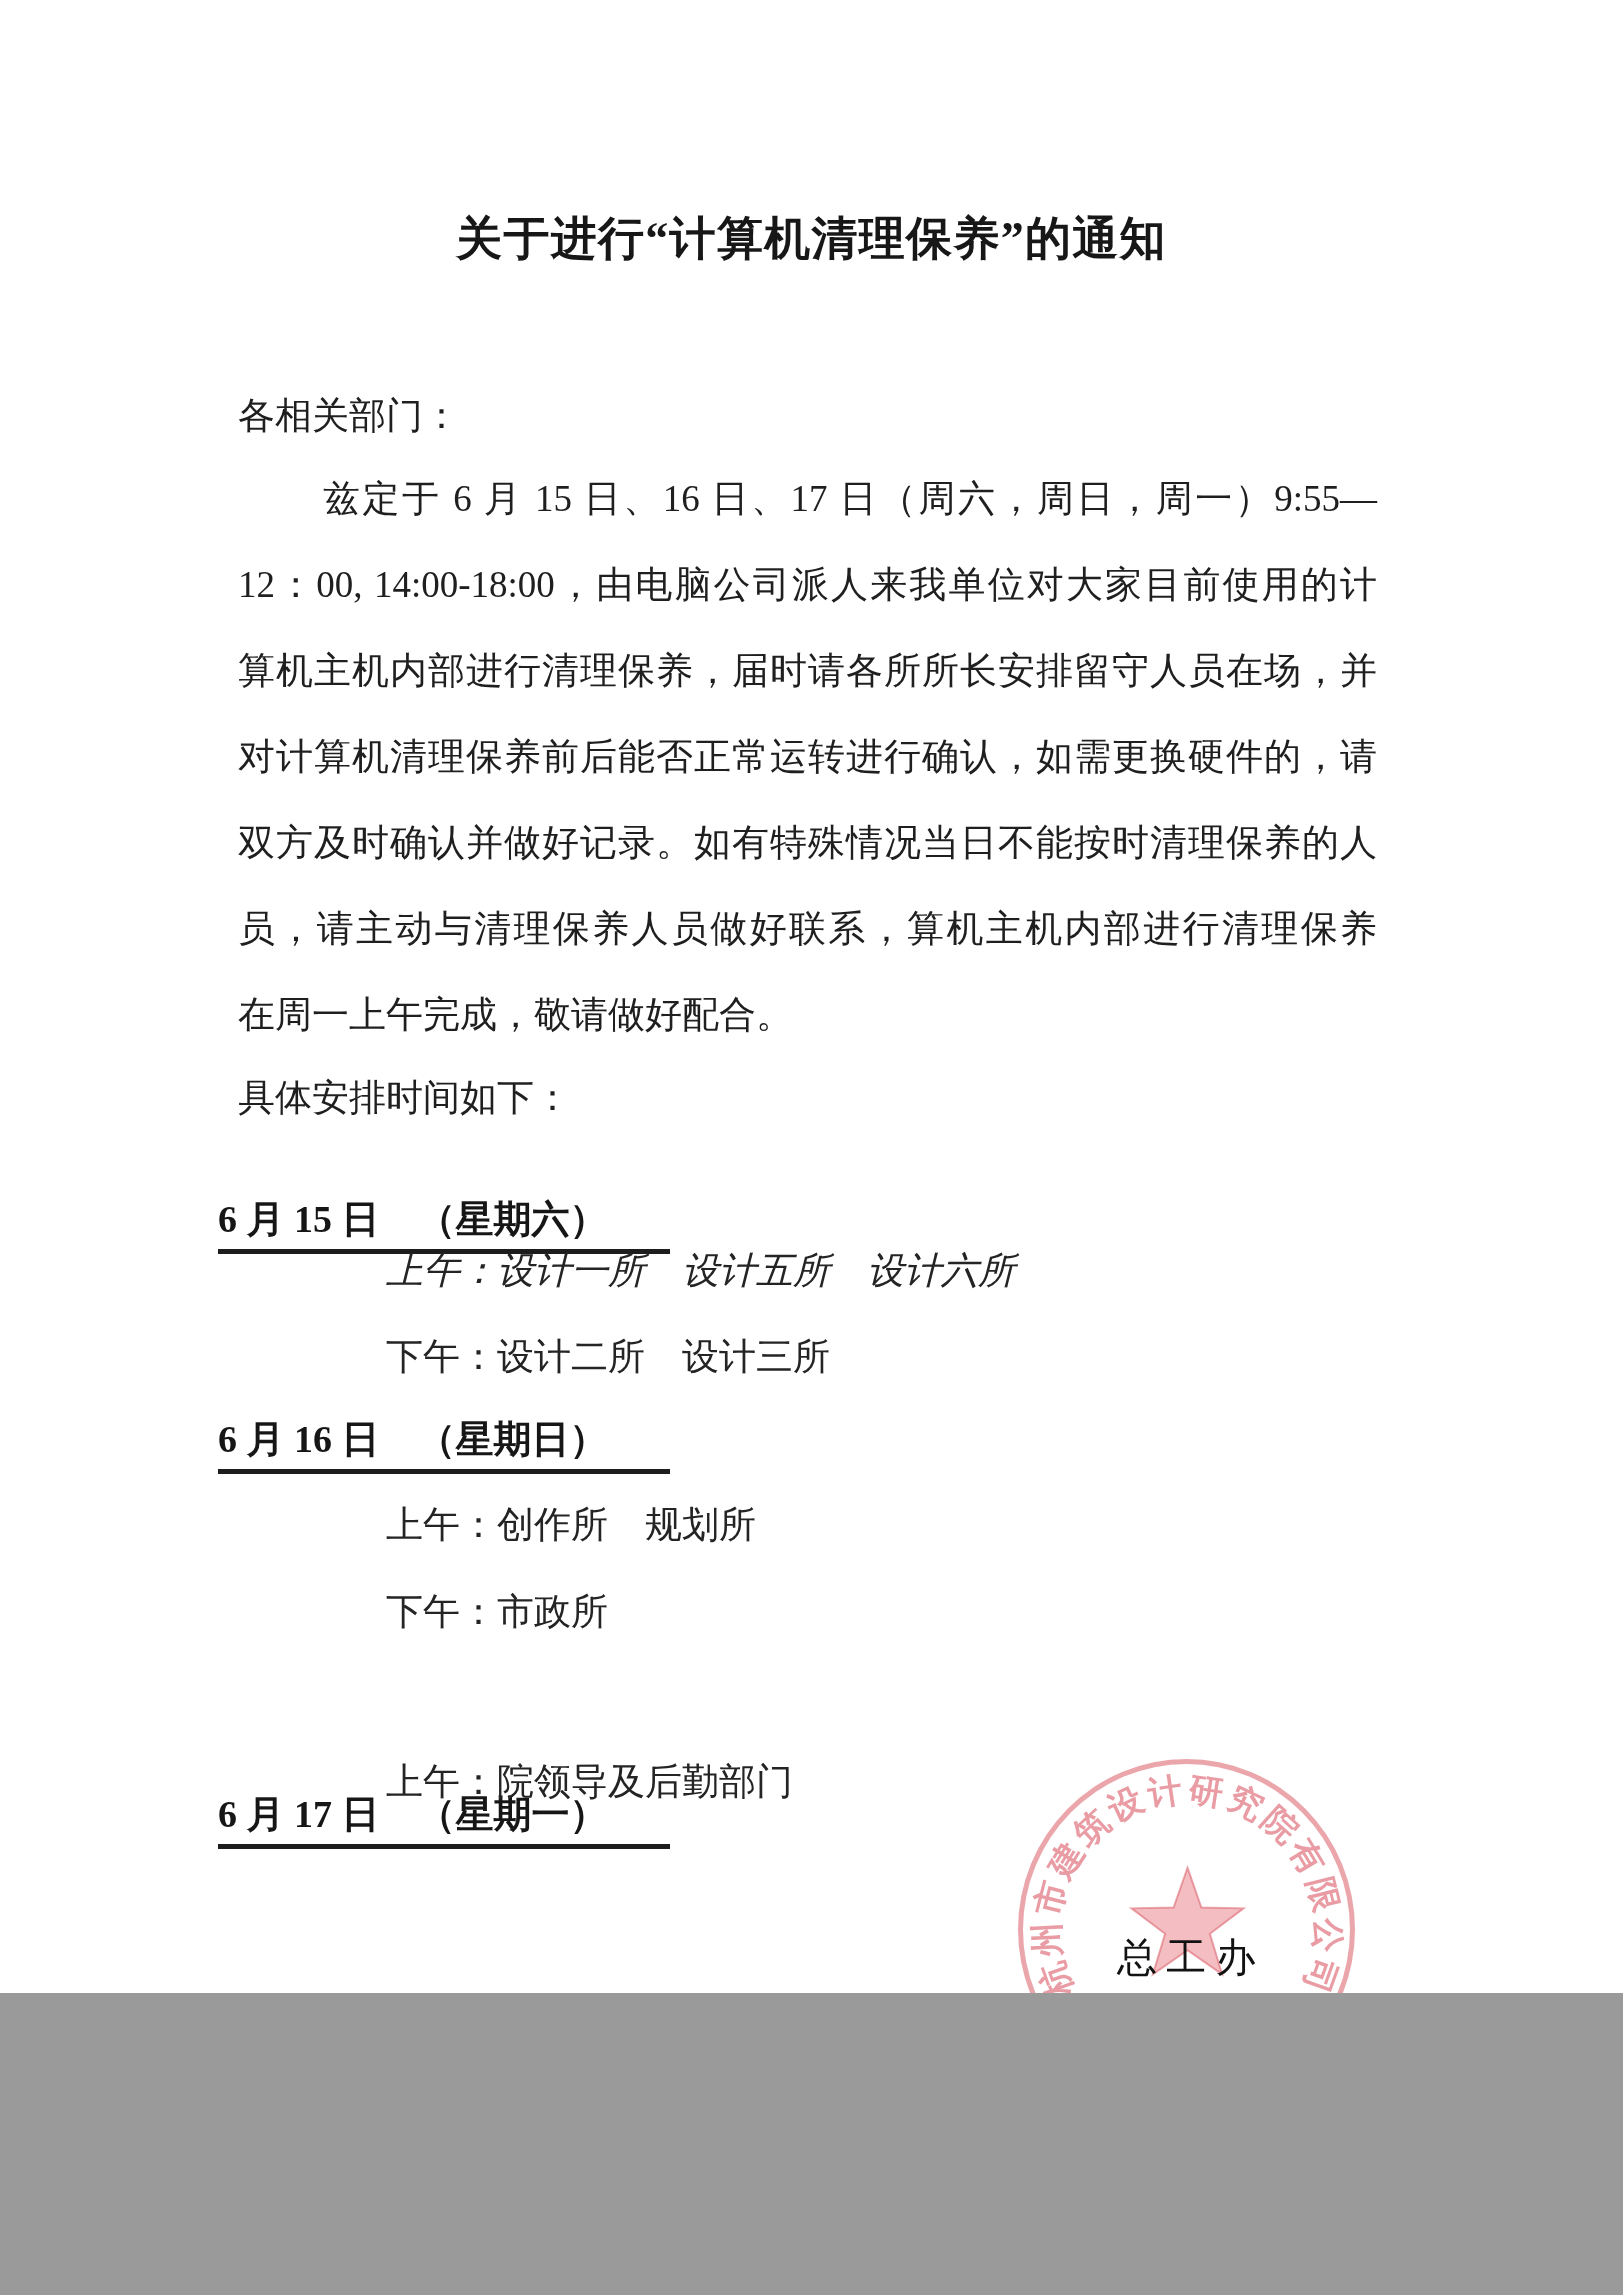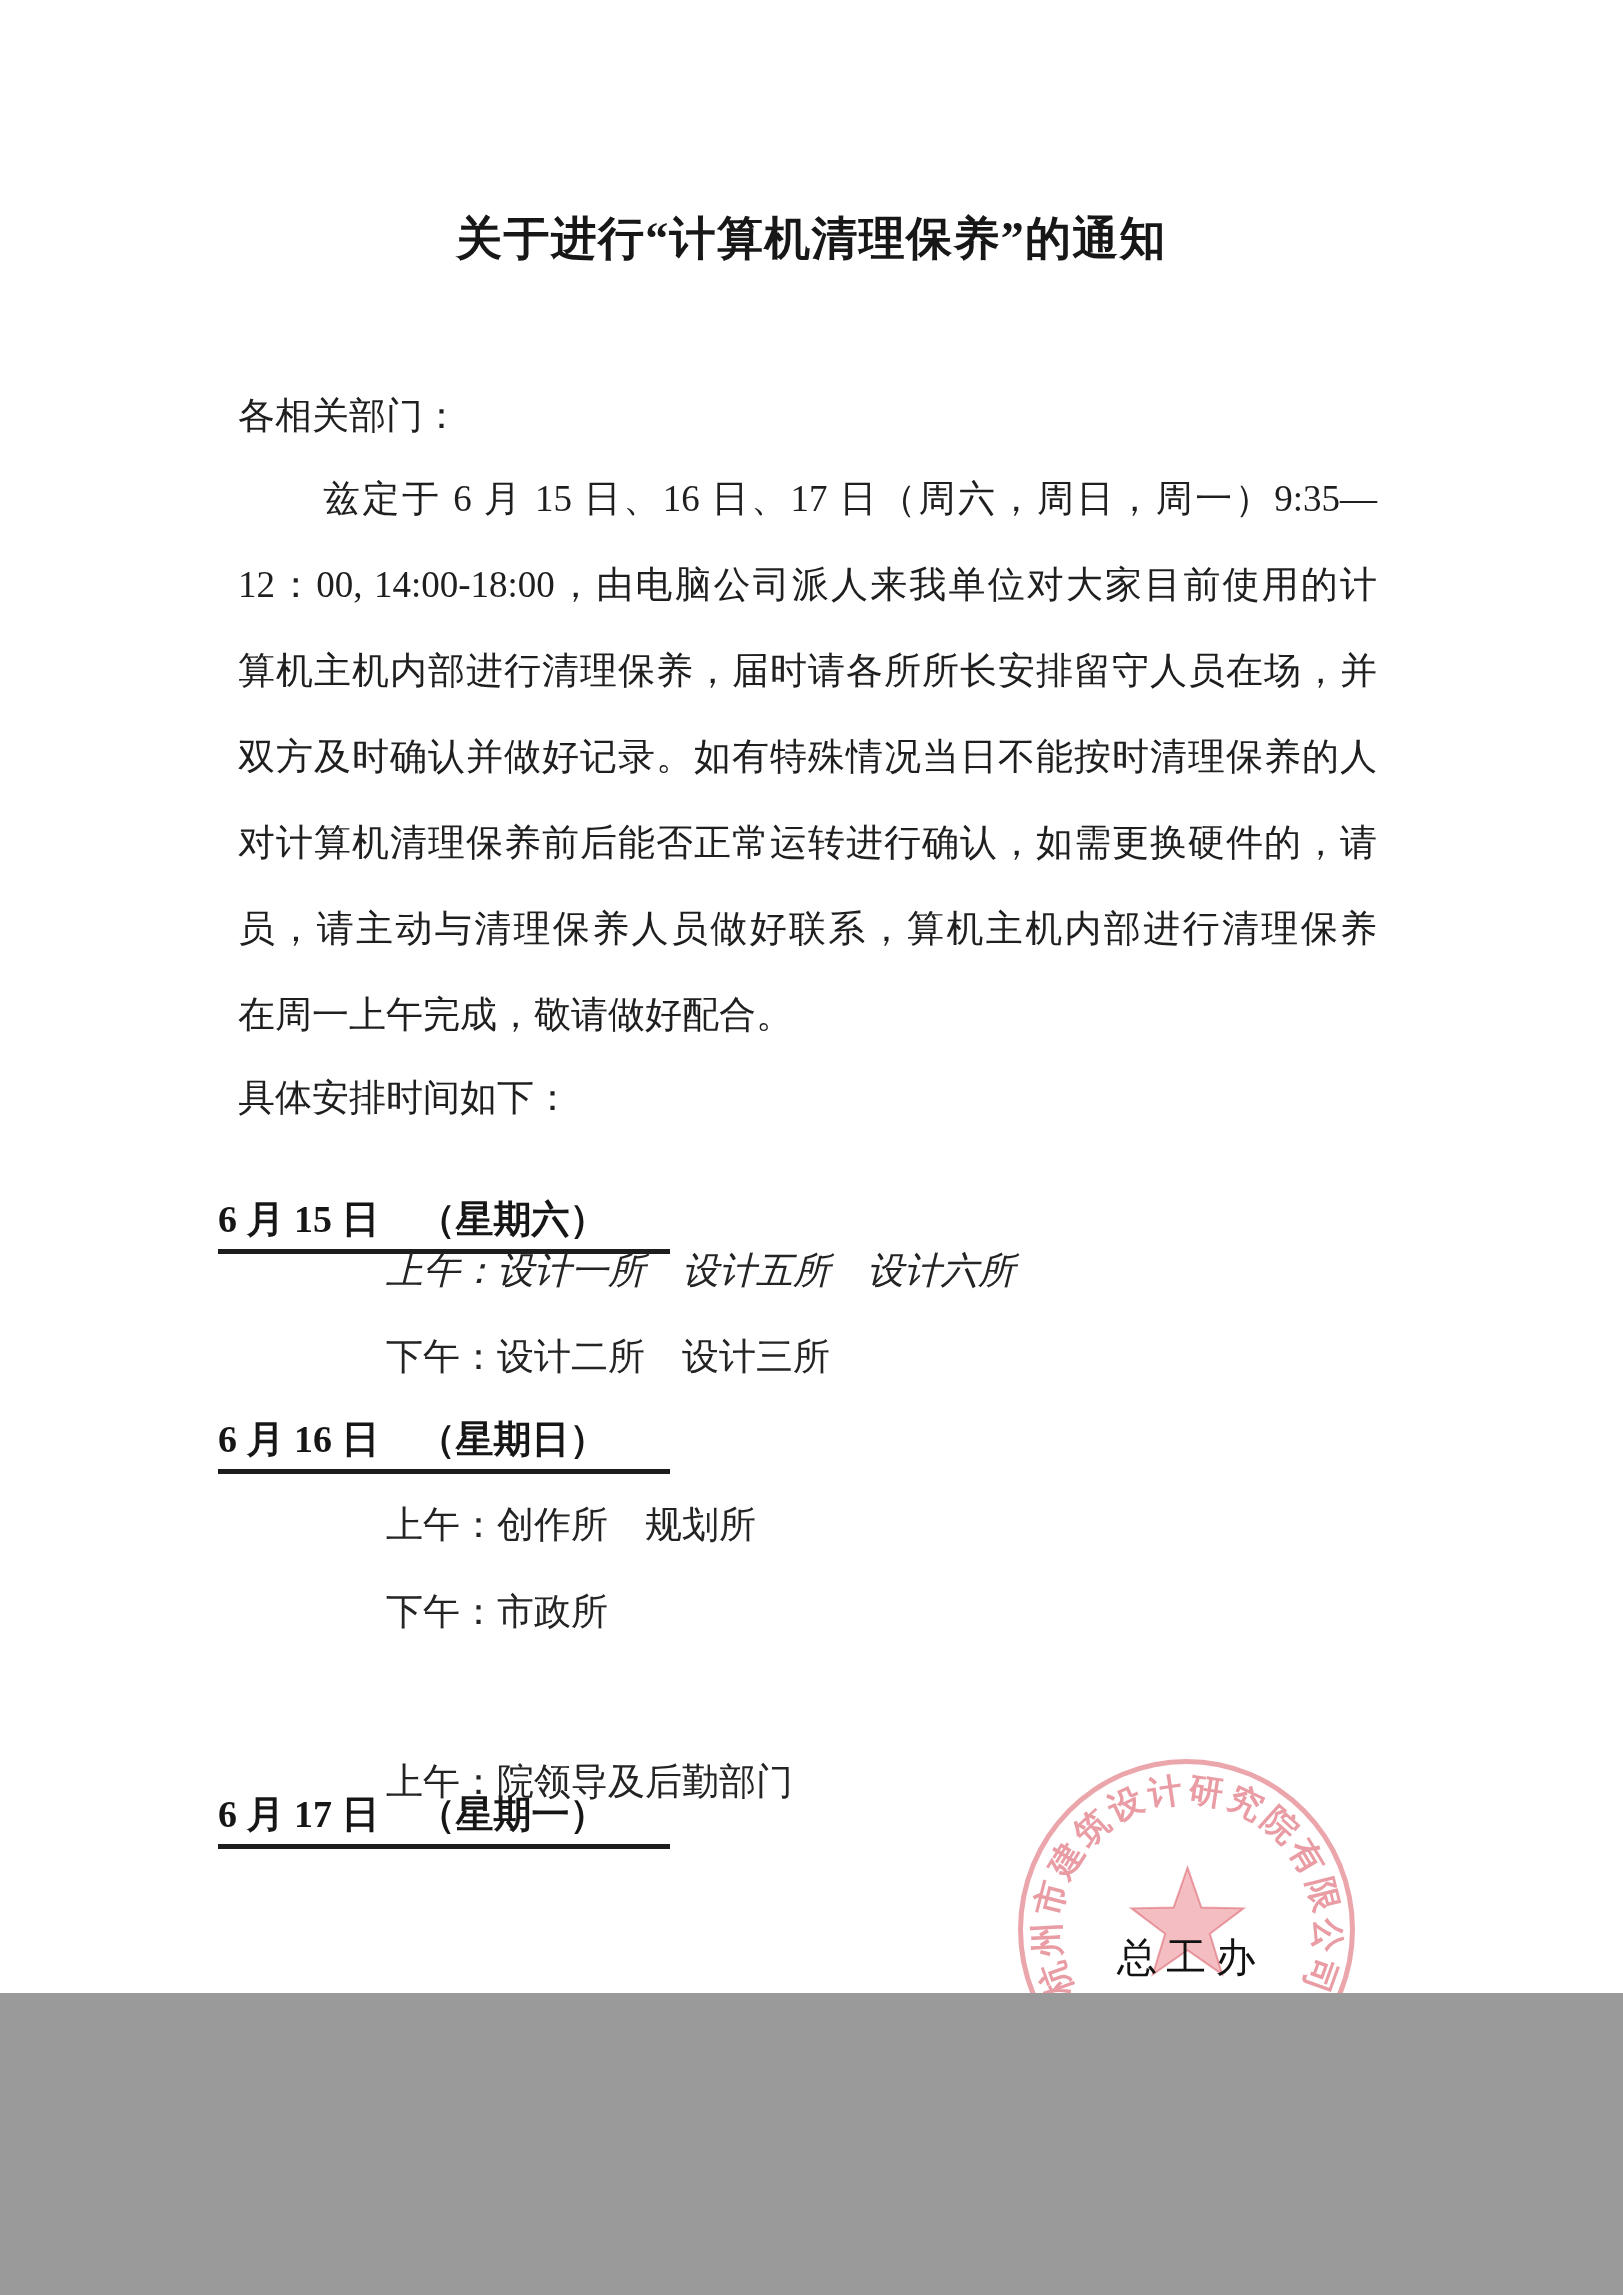--- a/index.html
+++ b/index.html
@@ -96,25 +96,25 @@
 </head>
 <body>
 
 <div class="page">
 
   <div class="abs doc-title">关于进行“计算机清理保养”的通知</div>
 
   <div class="abs salutation">各相关部门：</div>
 
   <div class="abs paragraph">
-    <div class="pline first">兹定于 6 月 15 日、16 日、17 日（周六，周日，周一）9:35—</div>
+    <div class="pline first">兹定于 6 月 15 日、16 日、17 日（周六，周日，周一）9:55—</div>
     <div class="pline">12：00, 14:00-18:00，由电脑公司派人来我单位对大家目前使用的计</div>
     <div class="pline">算机主机内部进行清理保养，届时请各所所长安排留守人员在场，并</div>
+    <div class="pline">对计算机清理保养前后能否正常运转进行确认，如需更换硬件的，请</div>
     <div class="pline">双方及时确认并做好记录。如有特殊情况当日不能按时清理保养的人</div>
-    <div class="pline">对计算机清理保养前后能否正常运转进行确认，如需更换硬件的，请</div>
     <div class="pline">员，请主动与清理保养人员做好联系，算机主机内部进行清理保养</div>
     <div class="pline last">在周一上午完成，敬请做好配合。</div>
   </div>
 
   <div class="abs schedule-intro">具体安排时间如下：</div>
 
   <div class="abs date-heading h1">6 月 15 日　（星期六）</div>
   <div class="abs sched-line s1a">上午：设计一所　设计五所　设计六所</div>
   <div class="abs sched-line s1b">下午：设计二所　设计三所</div>
 

